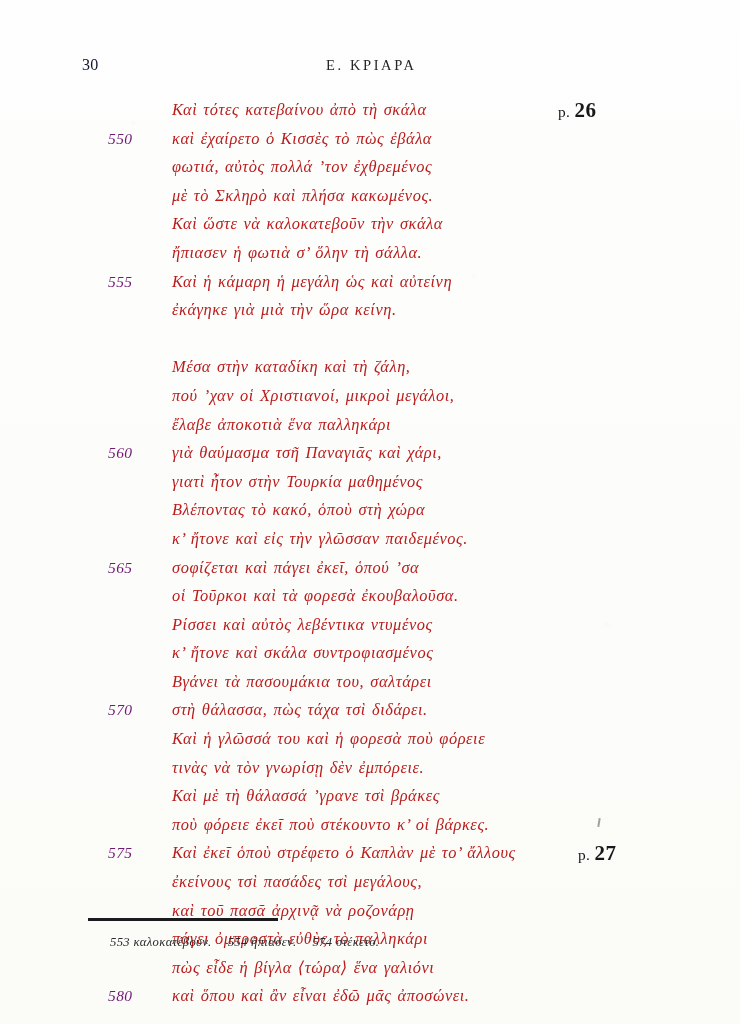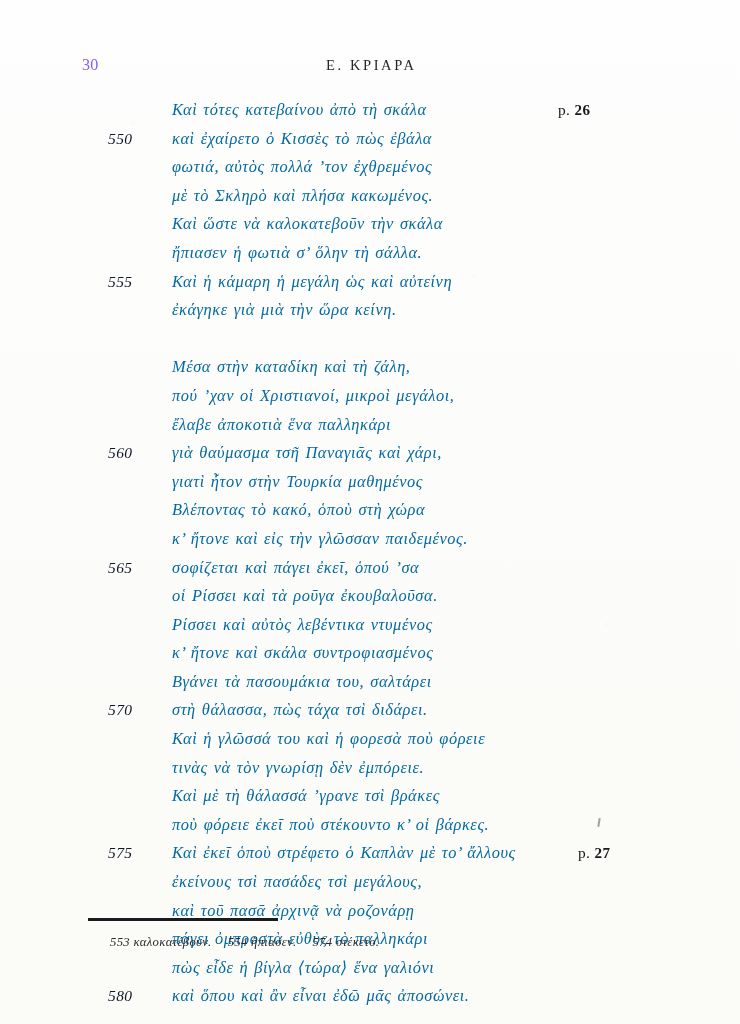--- a/index.html
+++ b/index.html
@@ -45,21 +45,21 @@
     left: 0;
     width: 740px;
     height: 22px;
   }
   .folio {
     position: absolute;
     left: 82px;
     top: 0;
     font-size: 16px;
     letter-spacing: .3px;
-    color: #8b5cf6;
+    color: #0f172a;
   }
   .head-title {
     position: absolute;
     left: 0;
     top: 1px;
     width: 740px;
     text-align: center;
     font-size: 14.5px;
     letter-spacing: 2.6px;
     color: #26262a;
@@ -83,44 +83,44 @@
   .verse-line.spacer { height: 28.6px; }
 
   .lineno {
     position: absolute;
     left: 108px;
     width: 46px;
     top: 0;
     text-align: left;
     font-style: italic;
     font-size: 15.5px;
-    color: #0f172a;
+    color: #701a75;
     letter-spacing: .4px;
   }
 
   .verse-text {
     position: absolute;
     left: 172px;
     top: 0;
     font-style: italic;
     font-size: 16.4px;
     letter-spacing: .55px;
-    color: #0369a1;
+    color: #b91c1c;
     word-spacing: 1.4px;
   }
 
   .pageref {
     position: absolute;
     top: 0;
     font-size: 15.4px;
     color: #18181c;
     letter-spacing: .4px;
   }
   .pageref .pref-p { font-style: normal; }
-  .pageref .pref-num { font-weight: bold; font-size: 15px; }
+  .pageref .pref-num { font-weight: bold; font-size: 21px; }
 
   .pageref.ref-26 { left: 558px; }
   .pageref.ref-27 { left: 578px; font-family: Liberation Serif, serif; }
 
   
   .foot-rule {
     position: absolute;
     left: 88px;
     top: 918px;
     width: 190px;
@@ -211,21 +211,21 @@
           <span class="verse-text">Βλέποντας τὸ κακό, ὁποὺ στὴ χώρα</span>
         </div>
         <div class="verse-line">
           <span class="verse-text">κ’ ἤτονε καὶ εἰς τὴν γλῶσσαν παιδεμένος.</span>
         </div>
         <div class="verse-line">
           <span class="lineno">565</span>
           <span class="verse-text">σοφίζεται καὶ πάγει ἐκεῖ, ὁπού ’σα</span>
         </div>
         <div class="verse-line">
-          <span class="verse-text">οἱ Ρίσσει καὶ τὰ ροῦγα ἐκουβαλοῦσα.</span>
+          <span class="verse-text">οἱ Τοῦρκοι καὶ τὰ φορεσὰ ἐκουβαλοῦσα.</span>
         </div>
         <div class="verse-line">
           <span class="verse-text">Ρίσσει καὶ αὐτὸς λεβέντικα ντυμένος</span>
         </div>
         <div class="verse-line">
           <span class="verse-text">κ’ ἤτονε καὶ σκάλα συντροφιασμένος</span>
         </div>
         <div class="verse-line">
           <span class="verse-text">Βγάνει τὰ πασουμάκια του, σαλτάρει</span>
         </div>

